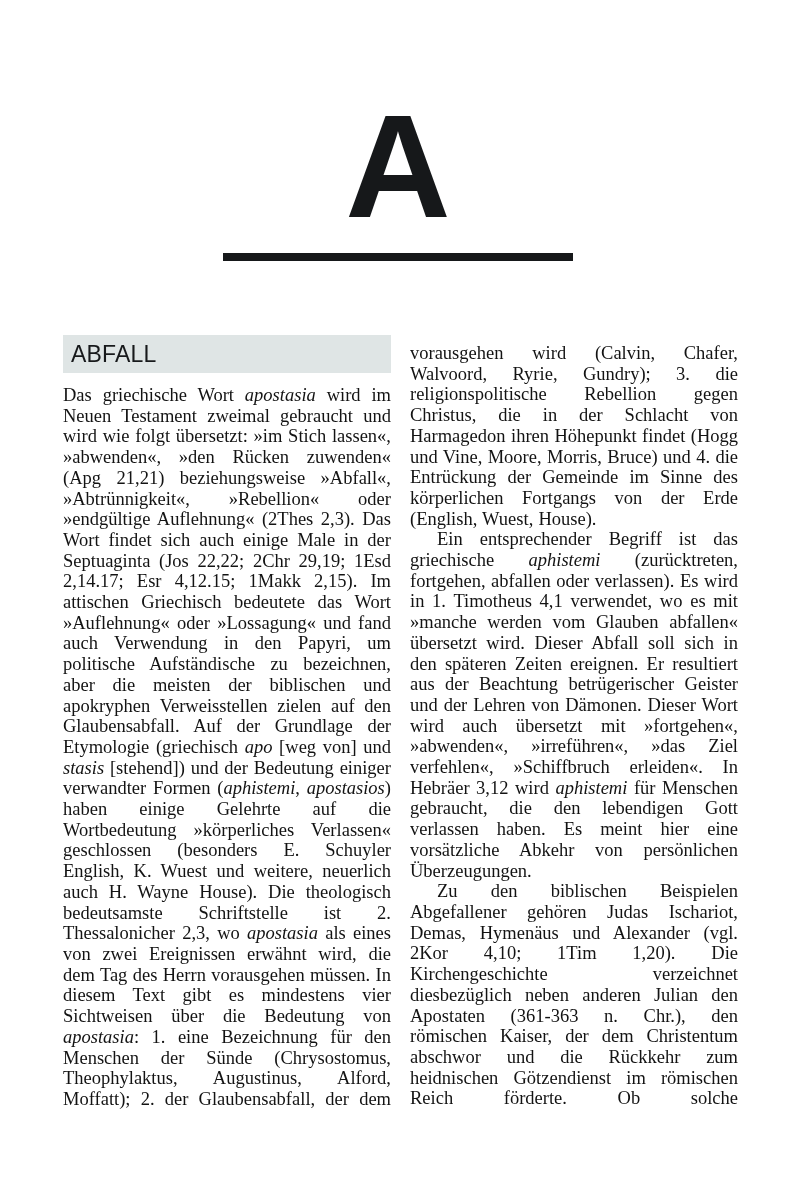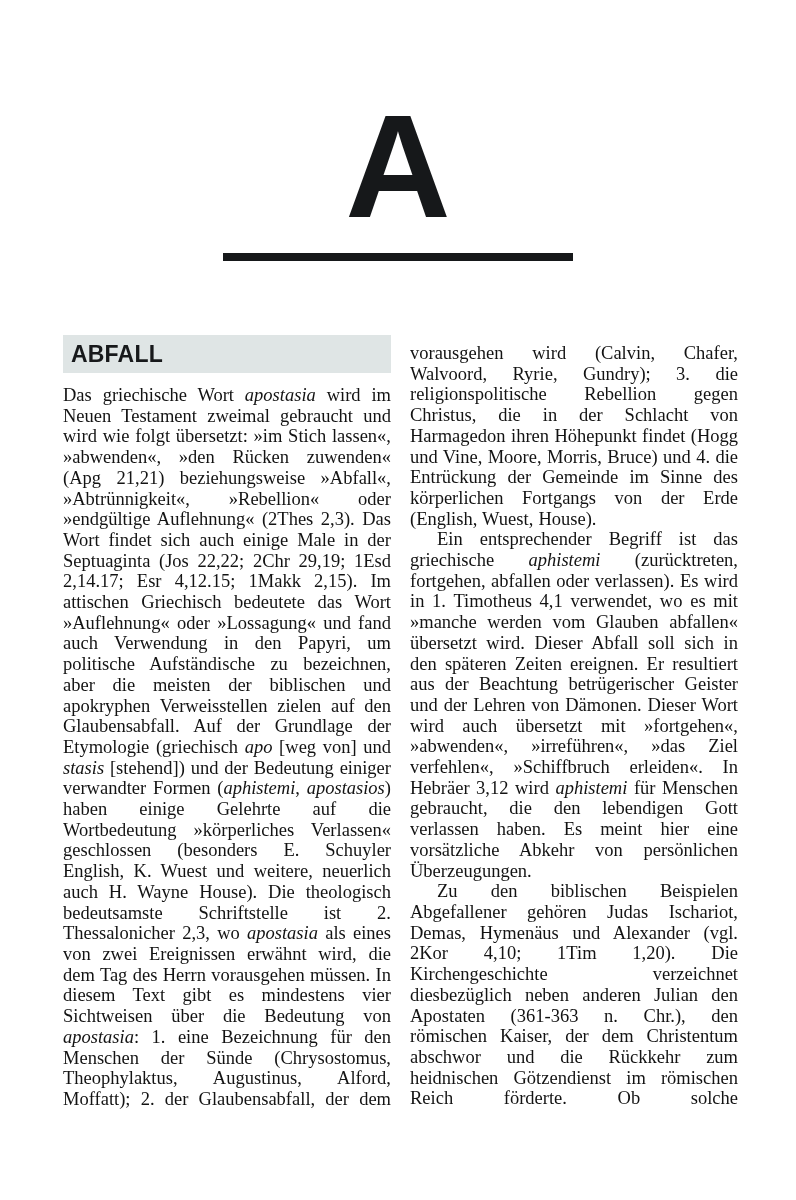--- a/index.html
+++ b/index.html
@@ -58,21 +58,21 @@
     height: 38px;
     background: #dfe5e5;
     display: flex;
     align-items: center;
     padding-left: 8px;
     box-sizing: border-box;
     margin-bottom: 12px;
   }
   .entry-heading {
     font-family: "Liberation Sans", sans-serif;
-    font-weight: 700;
+    font-weight: 400;
     font-size: 23px;
     color: #17191b;
     letter-spacing: 0.2px;
   }
   .col-text {
     overflow: hidden;
   }
   p.body-para {
     margin: 0;
     text-align: justify;

